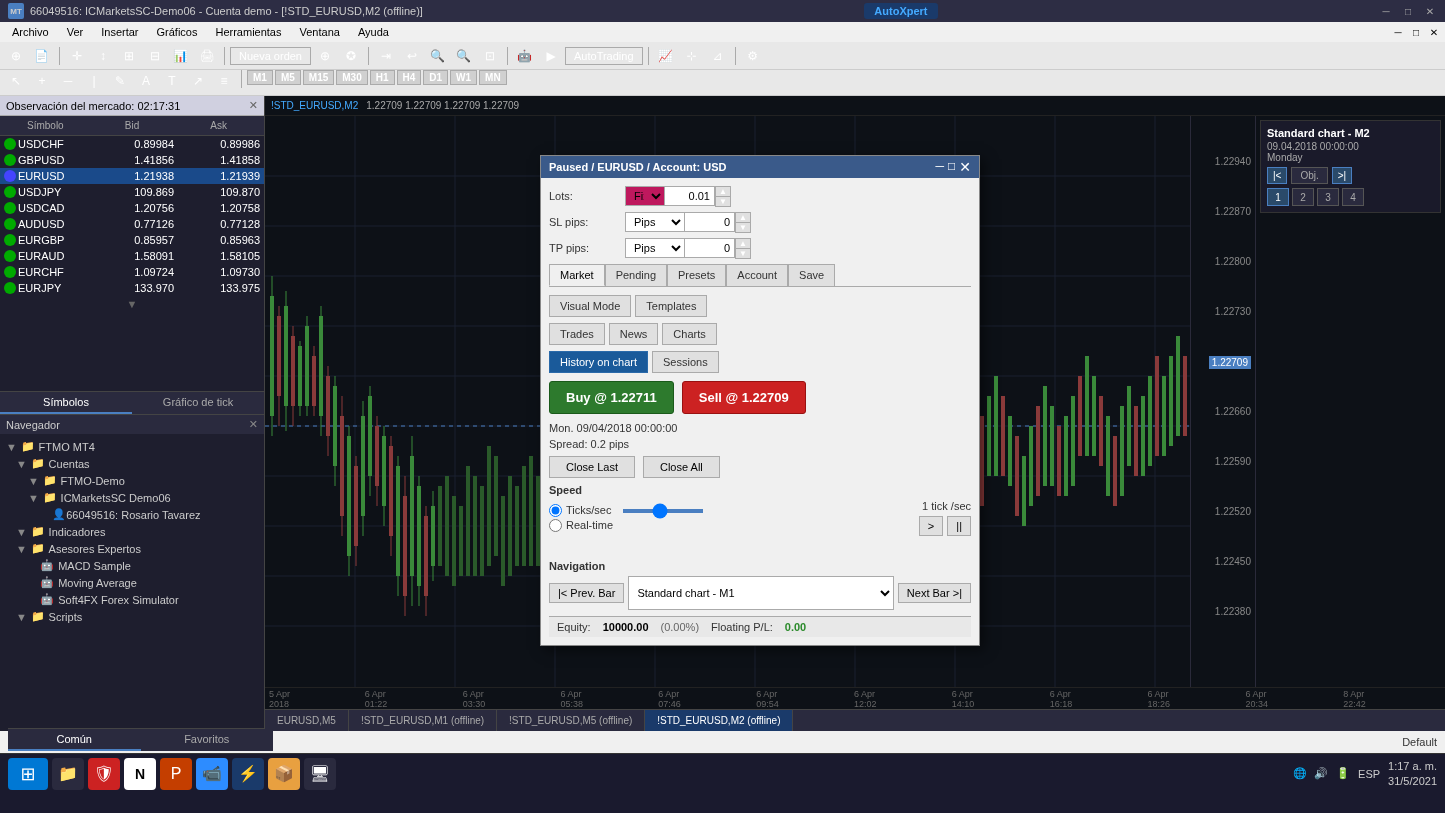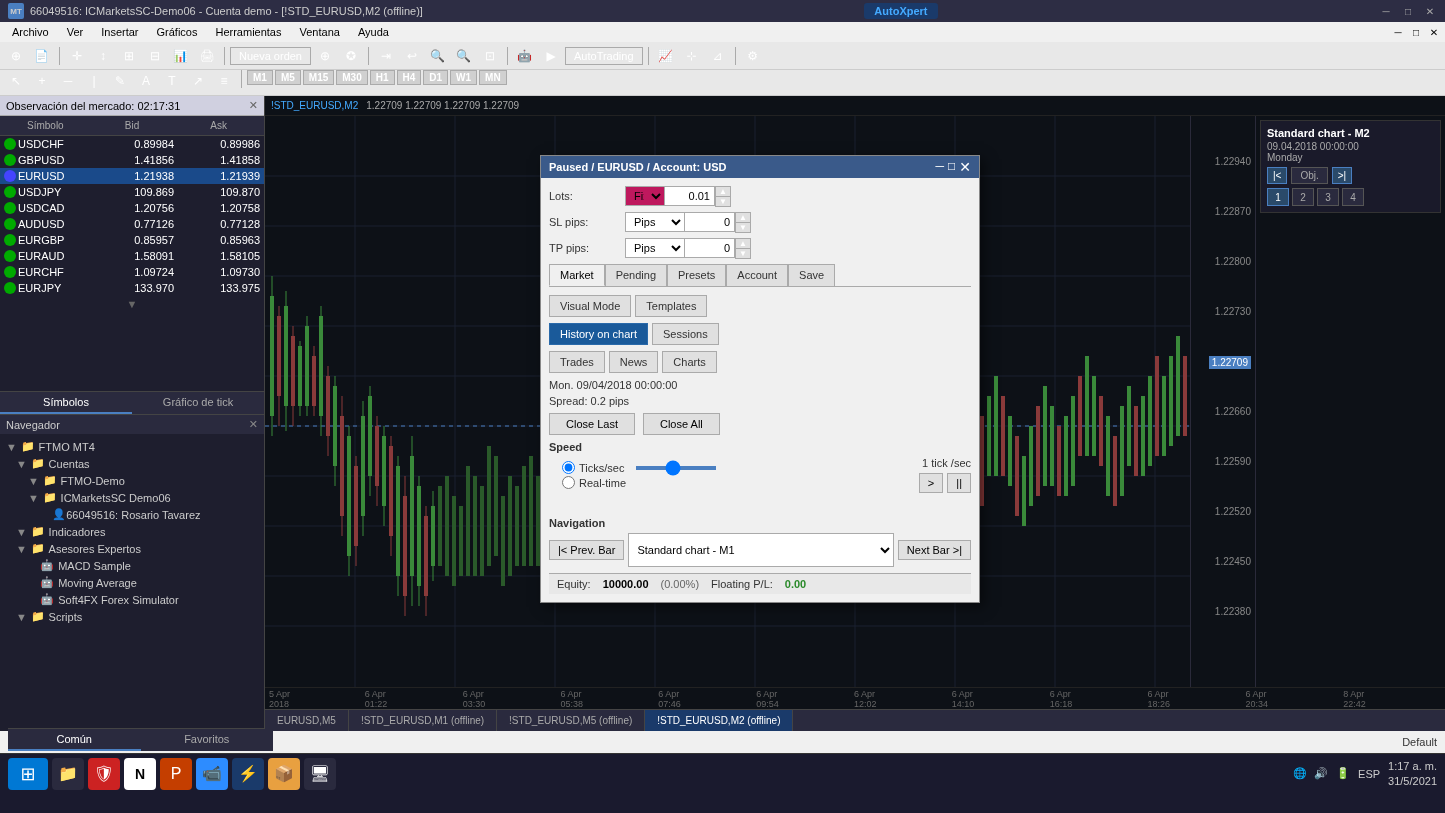--- a/index.html
+++ b/index.html
@@ -108,21 +108,21 @@
     .btn-row { display: flex; gap: 4px; flex-wrap: wrap; margin-bottom: 6px; }
     .action-btn { padding: 4px 10px; background: #e0e0e0; border: 1px solid #aaa; cursor: pointer; font-size: 11px; color: #333; }
     .buy-btn { background: #2d7a2d; color: #fff; border: 1px solid #1a5a1a; padding: 8px 16px; font-size: 13px; font-weight: bold; cursor: pointer; border-radius: 3px; }
     .sell-btn { background: #cc2222; color: #fff; border: 1px solid #991111; padding: 8px 16px; font-size: 13px; font-weight: bold; cursor: pointer; border-radius: 3px; }
     .spread-info { font-size: 11px; color: #333; margin: 4px 0; }
     .datetime-info { font-size: 11px; color: #333; margin: 2px 0; }
     .close-btns { display: flex; gap: 8px; margin-top: 6px; }
     .close-btn { padding: 4px 16px; background: #e0e0e0; border: 1px solid #aaa; cursor: pointer; font-size: 11px; }
     .speed-section { margin: 6px 0; }
     .speed-title { font-size: 11px; color: #333; font-weight: bold; margin-bottom: 4px; }
-    .radio-row { display: flex; align-items: center; gap: 4px; margin: 2px 13px; font-size: 11px; color: #333; }
+    .radio-row { display: flex; gap: 4px; margin: 2px 0; font-size: 11px; color: #333; }
     .slider-container { display: flex; align-items: center; gap: 4px; margin-left: 8px; }
     .slider { -webkit-appearance: none; width: 80px; height: 4px; background: #4a7fc1; outline: none; cursor: pointer; }
     .nav-section { margin: 6px 0; }
     .nav-title { font-size: 11px; color: #333; font-weight: bold; margin-bottom: 4px; margin-top: 24px; }
     .nav-controls { display: flex; align-items: center; gap: 4px; }
     .nav-btn { padding: 3px 8px; background: #e0e0e0; border: 1px solid #aaa; cursor: pointer; font-size: 11px; }
     .nav-select { flex: 1; height: 34px; border: 1px solid #aaa; background: #fff; font-size: 11px; padding: 0 4px; }
     .equity-bar { display: flex; gap: 12px; padding: 4px 8px; background: #e8e8e8; border-top: 1px solid #aaa; font-size: 11px; color: #333; }
     .equity-val { color: #000; font-weight: bold; }
     .equity-pct { color: #666; }
@@ -725,29 +725,33 @@
       <div class="modal-tab">Presets</div>
       <div class="modal-tab">Account</div>
       <div class="modal-tab">Save</div>
     </div>
 
     <div class="btn-row">
       <button class="action-btn">Visual Mode</button>
       <button class="action-btn">Templates</button>
     </div>
     <div class="btn-row">
-      <button class="action-btn" style="background:#1a5a9a;color:#fff;border-color:#2a6aaa;">History on chart</button>
-      <button class="action-btn">Sessions</button>
-    </div>
-    <div class="btn-row">
       <button class="action-btn">Trades</button>
       <button class="action-btn">News</button>
       <button class="action-btn">Charts</button>
     </div>
-
+    <div class="btn-row">
+      <button class="action-btn" style="background:#1a5a9a;color:#fff;border-color:#2a6aaa;">History on chart</button>
+      <button class="action-btn">Sessions</button>
+    </div>
+
+    <div style="display:flex;gap:8px;margin:8px 0;">
+      <button class="buy-btn">Buy @ 1.22711</button>
+      <button class="sell-btn">Sell @ 1.22709</button>
+    </div>
 
     <div class="datetime-info">Mon. 09/04/2018  00:00:00</div>
     <div class="spread-info">Spread:  0.2 pips</div>
 
     <div class="close-btns">
       <button class="close-btn">Close Last</button>
       <button class="close-btn">Close All</button>
     </div>
 
     <div class="speed-section">

